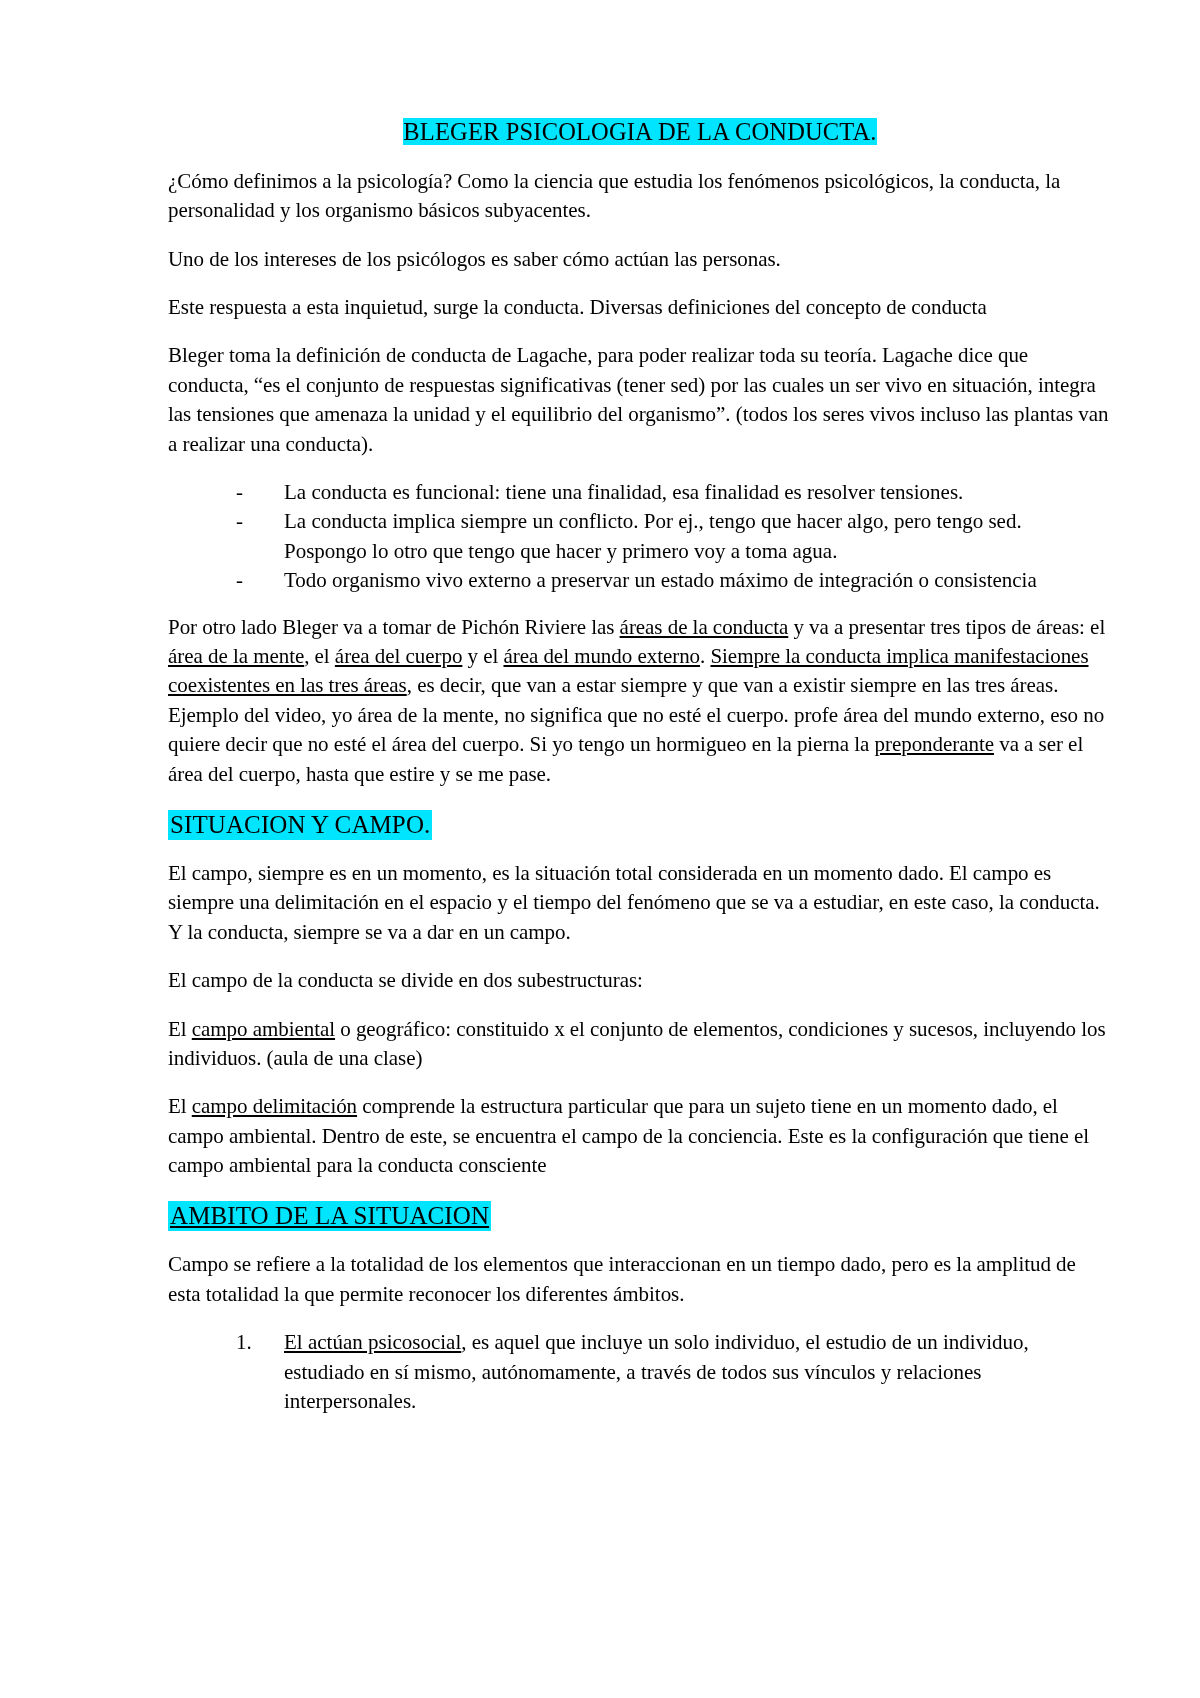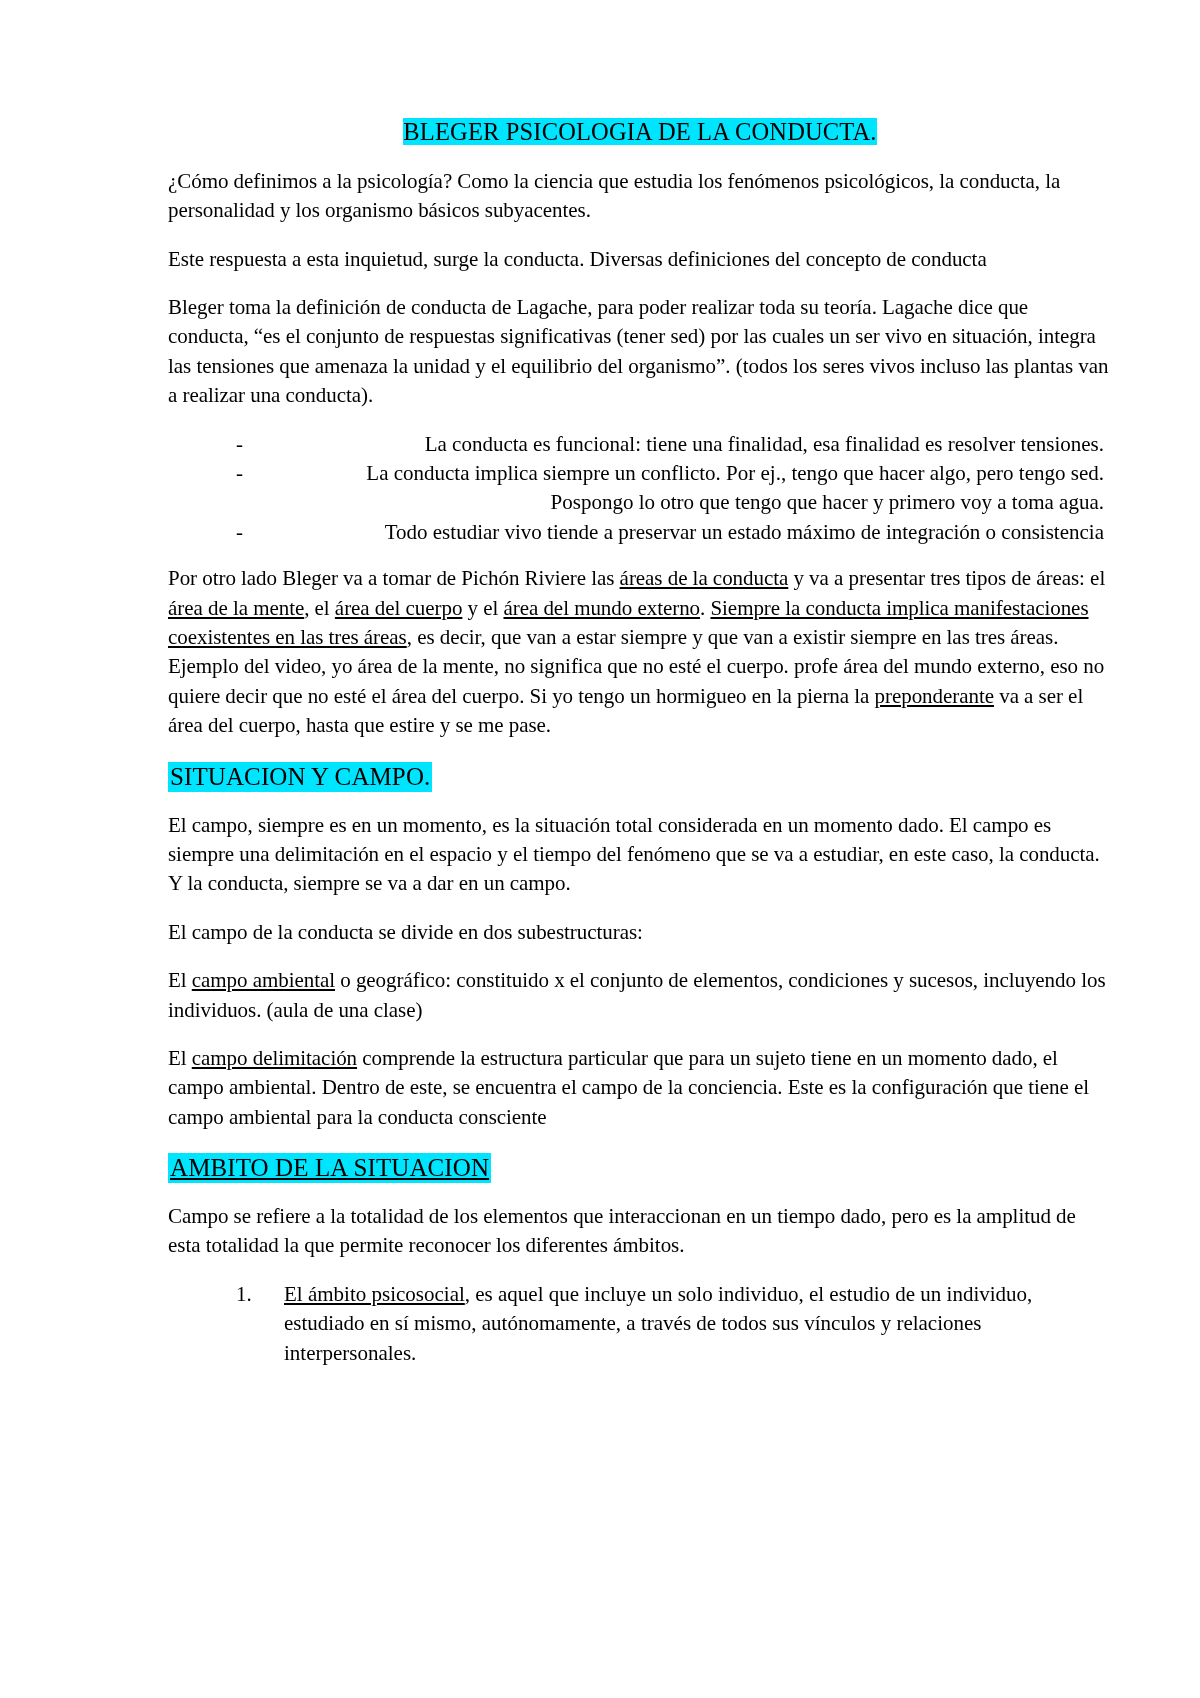--- a/index.html
+++ b/index.html
@@ -49,21 +49,20 @@
   .section-head .hl {
     padding: 1px 2px 2px 2px;
   }
   .u { text-decoration: underline; }
   ul.dash-list {
     list-style: none;
     margin: 0 8px 17px 0;
     padding: 0 0 0 68px;
     font-size: 21px;
     line-height: 1.40;
-    text-align: right;
   }
   ul.dash-list > li {
     position: relative;
     padding-left: 48px;
     margin: 0;
   }
   ul.dash-list > li::before {
     content: "-";
     position: absolute;
     left: 0;
@@ -92,45 +91,46 @@
 </style>
 </head>
 <body>
 
 <div id="page">
 
   <h1 class="doc-title"><span class="hl">BLEGER PSICOLOGIA DE LA CONDUCTA.</span></h1>
 
   <p class="para">¿Cómo definimos a la psicología? Como la ciencia que estudia los fenómenos psicológicos, la conducta, la personalidad y los organismo básicos subyacentes.</p>
 
+  <p class="para">Uno de los intereses de los psicólogos es saber cómo actúan las personas.</p>
 
   <p class="para">Este respuesta a esta inquietud, surge la conducta. Diversas definiciones del concepto de conducta</p>
 
   <p class="para">Bleger toma la definición de conducta de Lagache, para poder realizar toda su teoría. Lagache dice que conducta, “es el conjunto de respuestas significativas (tener sed) por las cuales un ser vivo en situación, integra las tensiones que amenaza la unidad y el equilibrio del organismo”. (todos los seres vivos incluso las plantas van a realizar una conducta).</p>
 
   <ul class="dash-list">
     <li>La conducta es funcional: tiene una finalidad, esa finalidad es resolver tensiones.</li>
     <li>La conducta implica siempre un conflicto. Por ej., tengo que hacer algo, pero tengo sed. Pospongo lo otro que tengo que hacer y primero voy a toma agua.</li>
-    <li>Todo estudiar vivo tiende a preservar un estado máximo de integración o consistencia</li>
+    <li>Todo organismo vivo externo a preservar un estado máximo de integración o consistencia</li>
   </ul>
 
   <p class="para"><span>Por otro lado Bleger va a tomar de Pichón Riviere las </span><span class="u">áreas de la conducta</span><span> y va a presentar tres tipos de áreas: el </span><span class="u">área de la mente</span><span>, el </span><span class="u">área del cuerpo</span><span> y el </span><span class="u">área del mundo externo</span><span>. </span><span class="u">Siempre la conducta implica manifestaciones coexistentes en las tres áreas</span><span>, es decir, que van a estar siempre y que van a existir siempre en las tres áreas. Ejemplo del video, yo área de la mente, no significa que no esté el cuerpo. profe área del mundo externo, eso no quiere decir que no esté el área del cuerpo. Si yo tengo un hormigueo en la pierna la </span><span class="u">preponderante</span><span> va a ser el área del cuerpo, hasta que estire y se me pase.</span></p>
 
   <div class="section-head"><span class="hl">SITUACION Y CAMPO.</span></div>
 
   <p class="para">El campo, siempre es en un momento, es la situación total considerada en un momento dado. El campo es siempre una delimitación en el espacio y el tiempo del fenómeno que se va a estudiar, en este caso, la conducta. Y la conducta, siempre se va a dar en un campo.</p>
 
   <p class="para">El campo de la conducta se divide en dos subestructuras:</p>
 
   <p class="para"><span>El </span><span class="u">campo ambiental</span><span> o geográfico: constituido x el conjunto de elementos, condiciones y sucesos, incluyendo los individuos. (aula de una clase)</span></p>
 
   <p class="para"><span>El </span><span class="u">campo delimitación</span><span> comprende la estructura particular que para un sujeto tiene en un momento dado, el campo ambiental. Dentro de este, se encuentra el campo de la conciencia. Este es la configuración que tiene el campo ambiental para la conducta consciente</span></p>
 
   <div class="section-head"><span class="hl u">AMBITO DE LA SITUACION</span></div>
 
   <p class="para">Campo se refiere a la totalidad de los elementos que interaccionan en un tiempo dado, pero es la amplitud de esta totalidad la que permite reconocer los diferentes ámbitos.</p>
 
 
   <ol class="num-list">
-    <li><span class="u">El ámbito psicosocial</span><span>, es aquel que incluye un solo individuo, el estudio de un individuo, estudiado en sí mismo, autónomamente, a través de todos sus vínculos y relaciones interpersonales.</span></li>
+    <li><span class="u">El actúan psicosocial</span><span>, es aquel que incluye un solo individuo, el estudio de un individuo, estudiado en sí mismo, autónomamente, a través de todos sus vínculos y relaciones interpersonales.</span></li>
   </ol>
 
 </div>
 
 </body></html>

